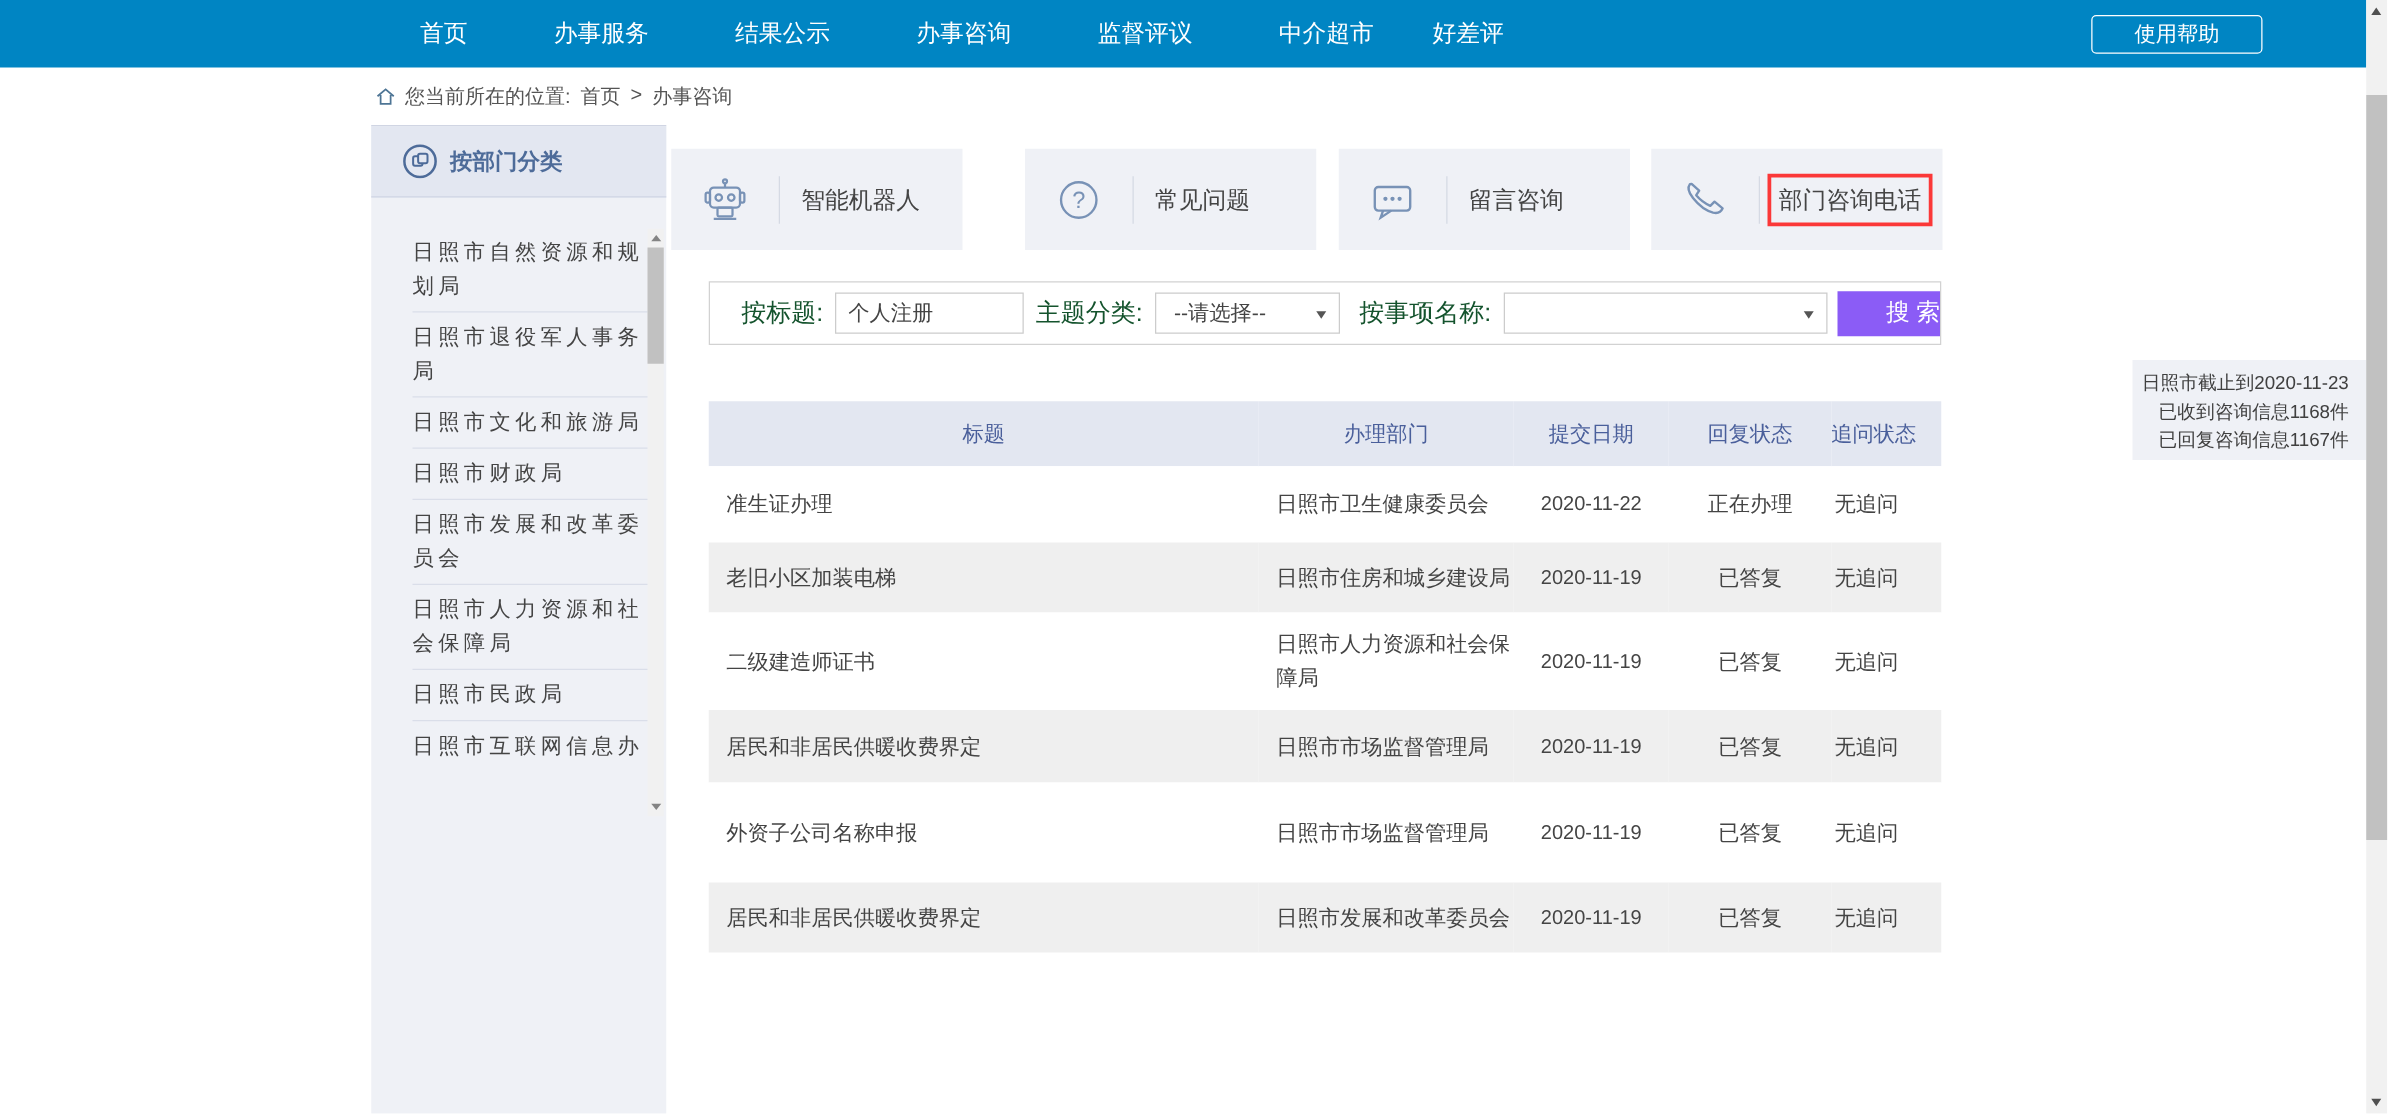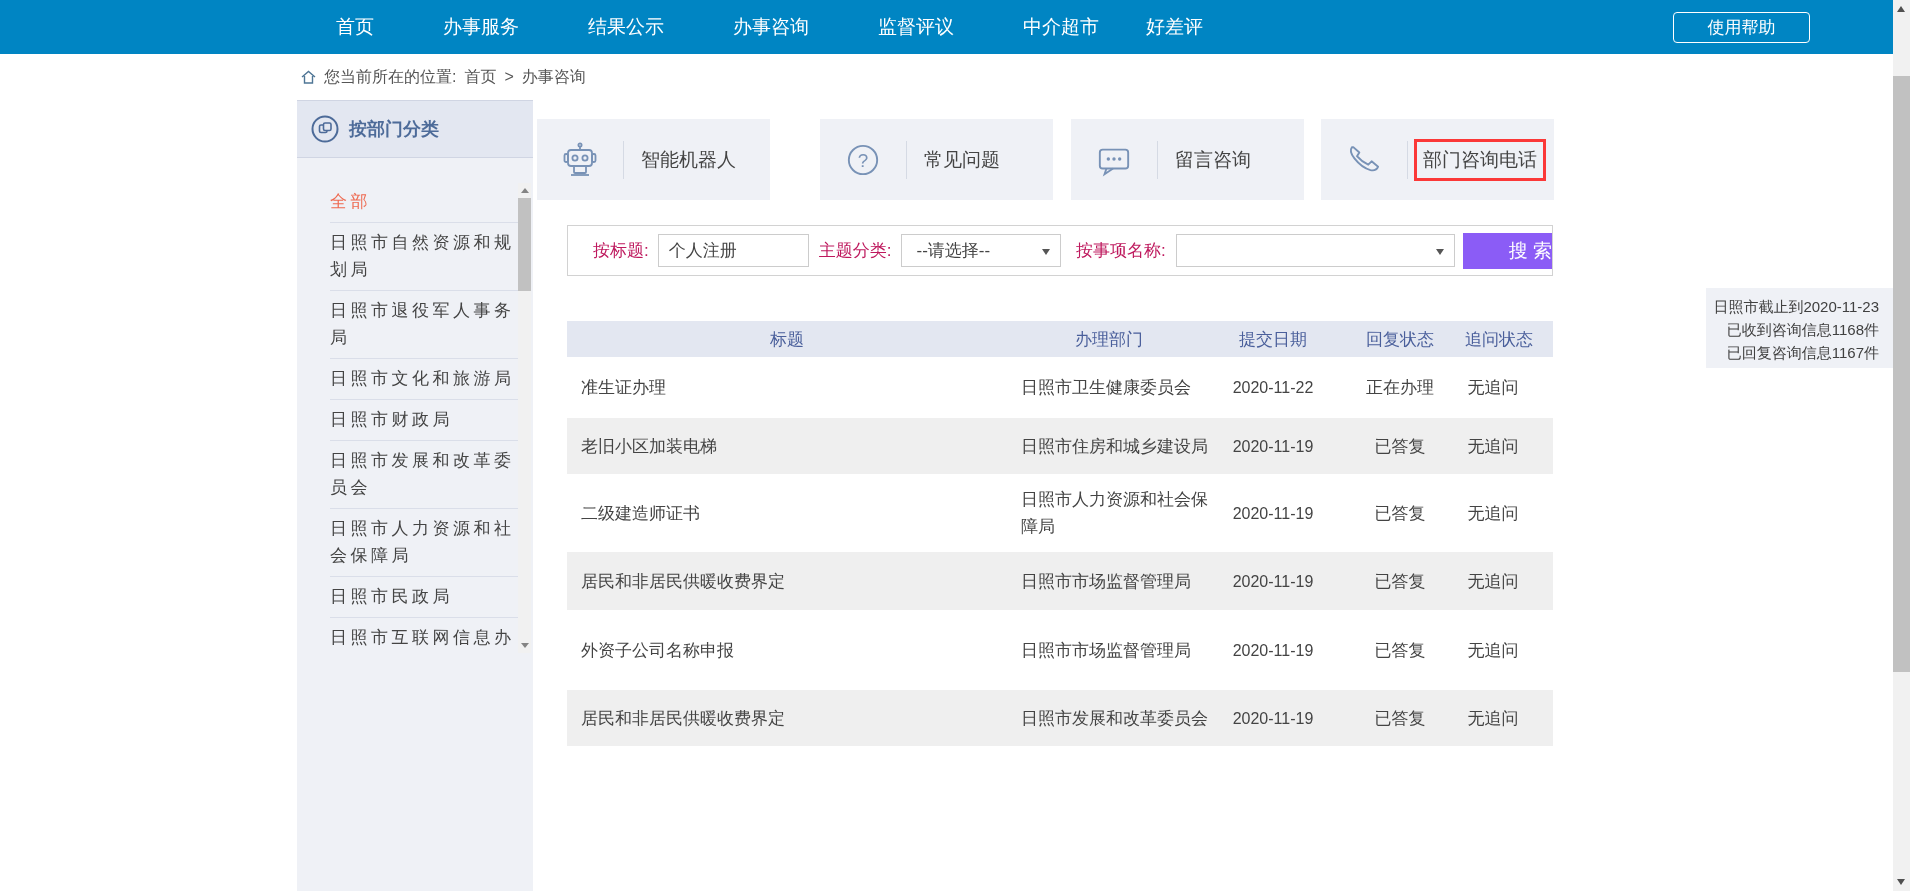--- a/index.html
+++ b/index.html
@@ -14,21 +14,21 @@
   .help-btn { position:absolute; left:1673px; top:12px; width:137px; height:31px; border:1px solid #fff; border-radius:4px; color:#fff; font-size:17px; text-align:center; line-height:29px; }
 
   
   .breadcrumb { position:absolute; left:300px; top:66px; height:22px; display:flex; align-items:center; font-size:16px; color:#555; }
   .breadcrumb .home-ico { margin-right:7px; display:inline-flex; }
   .breadcrumb span { margin-right:8px; }
   .bc-link { color:#555; }
 
   
   .sidebar { position:absolute; left:297px; top:100px; width:236px; height:791px; background:#eff1f6; border-top:1px solid #d0d5e3; }
-  .sb-head { height:57px; background:#e3e7f1; border-bottom:1px solid #d0d5e3; display:flex; align-items:center; padding-left:14px; }
+  .sb-head { height:57px; background:#e3e7f1; border-bottom:1px solid #d0d5e3; display:flex; align-items:center; padding-left:25px; }
   .sb-head .sb-ico { width:28px; height:28px; margin-right:10px; }
   .sb-title { font-size:18px; font-weight:bold; color:#4d6b99; }
   .sb-list { margin:24px 0 0 33px; width:190px; list-style:none; }
   .sb-list li { font-size:17px; letter-spacing:3.5px; color:#444; line-height:27px; padding:6px 0 7px; border-bottom:1px solid #dadee9; cursor:pointer; }
   .sb-list li:last-child { border-bottom:none; }
   .sb-list li.accent { color:#ee6a51; }
   
   .sb-scroll { position:absolute; left:221px; top:82px; width:13px; height:470px; background:#f1f1f1; }
   .sb-scroll .thumb { position:absolute; left:0; top:15px; width:13px; height:93px; background:#c1c1c1; }
   .arr-up, .arr-dn { position:absolute; left:3px; width:0; height:0; border-left:4px solid transparent; border-right:4px solid transparent; }
@@ -38,39 +38,39 @@
   
   .tab { position:absolute; top:119px; width:233px; height:81px; background:#eff1f6; display:flex; align-items:center; cursor:pointer; }
   .tab .t-ico { margin-left:26px; width:34px; height:36px; display:flex; align-items:center; justify-content:center; }
   .tab .t-sep { width:1px; height:38px; background:#d5dae4; margin-left:26px; }
   .tab .t-label { font-size:19px; color:#444; margin-left:17px; white-space:nowrap; }
   .tab1 { left:537px; } .tab2 { left:820px; } .tab3 { left:1071px; } .tab4 { left:1321px; }
   .tab4 .t-label { margin-left:6px; border:3px solid #fb3838; padding:5px 6px; }
 
   
   .searchbar { position:absolute; left:567px; top:225px; width:986px; height:51px; border:1px solid #d2d2d2; display:flex; align-items:center; }
-  .s-label { font-size:17px; color:#be185d; white-space:nowrap; }
+  .s-label { font-size:20px; color:#14532d; white-space:nowrap; }
   .s-input { height:33px; border:1px solid #ccc; background:#fff; font-size:17px; color:#444; padding-left:10px; font-family:"Liberation Sans",sans-serif; }
   .s-select { height:33px; border:1px solid #ccc; background:#fff; font-size:17px; color:#444; position:relative; display:flex; align-items:center; padding-left:14px; }
   .s-select .caret { position:absolute; right:10px; top:14px; width:0; height:0; border-left:4px solid transparent; border-right:4px solid transparent; border-top:6px solid #555; }
   .lbl1 { margin-left:25px; }
   .inp1 { width:151px; margin-left:9px; }
   .lbl2 { margin-left:10px; }
   .sel1 { width:161px; margin-left:10px; }
   .lbl3 { margin-left:15px; }
   .sel2 { width:282px; margin-left:10px; }
   .search-btn { width:90px; height:36px; margin-left:8px; background:#8b5cf6; color:#fff; font-size:19px; border:none; text-align:right; line-height:36px; cursor:pointer; font-family:"Liberation Sans",sans-serif; }
 
   
   .stats { position:absolute; left:1706px; top:288px; width:187px; height:80px; background:#eff1f6; text-align:right; padding:7px 14px 0 0; font-size:15px; color:#404040; line-height:23px; }
   .stats div { white-space:nowrap; }
 
   
   .qtable { position:absolute; left:567px; top:321px; width:986px; border-collapse:collapse; table-layout:fixed; }
-  .qtable th { height:36px; background:#e3e7f1; color:#4a5f9b; font-size:17px; font-weight:normal; text-align:center; }
+  .qtable th { height:52px; background:#e3e7f1; color:#4a5f9b; font-size:17px; font-weight:normal; text-align:center; }
   .qtable td { font-size:17px; color:#444; line-height:27px; vertical-align:middle; }
   .qtable td.c1 { text-align:left; padding-left:14px; }
   .qtable td.c2 { text-align:left; padding-left:14px; }
   .qtable td.c3 { text-align:center; font-size:16px; }
   .qtable td.c4, .qtable td.c5 { text-align:center; }
   .qtable th.h5, .qtable td.c5 { padding-right:32px; white-space:nowrap; }
   .qtable tbody tr:nth-of-type(odd) { background:#fff; }
   .qtable tbody tr:nth-of-type(even) { background:#efefef; }
   .qtable tbody tr:nth-of-type(1) td { height:61px; }
   .qtable tbody tr:nth-of-type(2) td { height:56px; }
@@ -122,21 +122,20 @@
     <div class="sb-head">
       <svg class="sb-ico" viewBox="0 0 28 28">
         <circle cx="14" cy="14" r="12.5" fill="none" stroke="#4d6b99" stroke-width="2"></circle>
         <rect x="8.5" y="10" width="7.5" height="7.5" rx="1.5" fill="none" stroke="#4d6b99" stroke-width="1.6"></rect>
         <rect x="12.5" y="8" width="7.5" height="7.5" rx="1.5" fill="#e3e7f1" stroke="#4d6b99" stroke-width="1.6"></rect>
       </svg>
       <span class="sb-title">按部门分类</span>
     </div>
     <ul class="sb-list">
 
-    <li class="accent">全部</li>
         <li>日照市自然资源和规划局</li>
         <li>日照市退役军人事务局</li>
         <li>日照市文化和旅游局</li>
         <li>日照市财政局</li>
         <li>日照市发展和改革委员会</li>
         <li>日照市人力资源和社会保障局</li>
         <li>日照市民政局</li>
         <li>日照市互联网信息办</li>
       </ul>
     <div class="sb-scroll">

